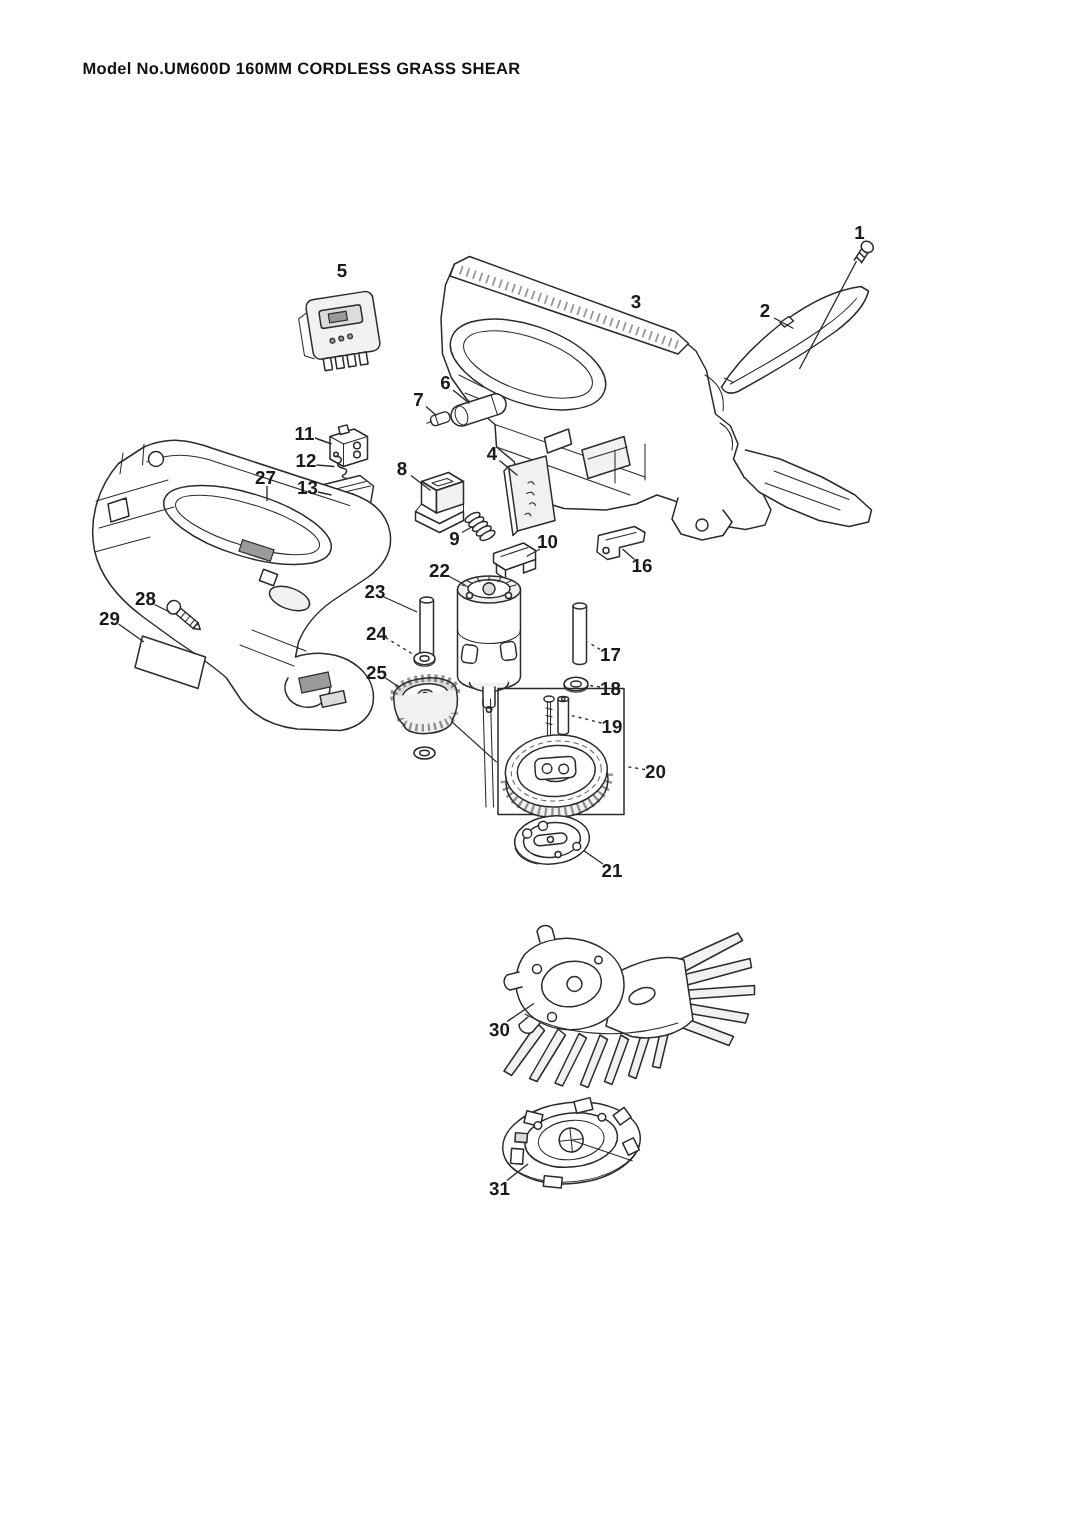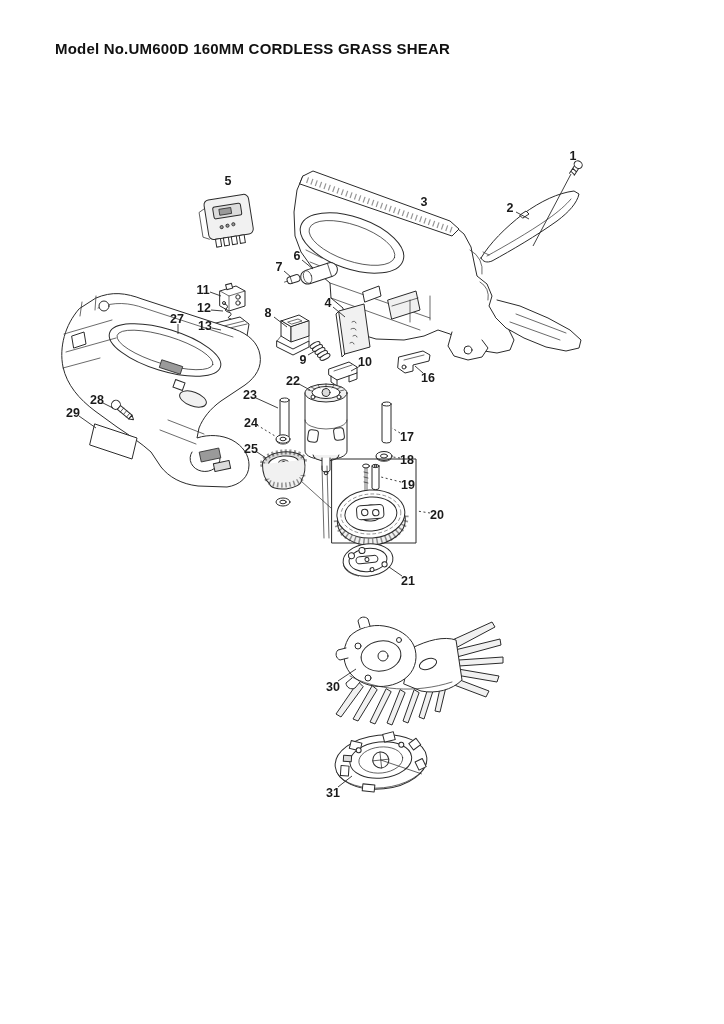--- a/index.html
+++ b/index.html
@@ -1,18 +1,18 @@
 <!DOCTYPE html>
 <html><head>
 <meta charset="utf-8">
 <style>
   html,body{margin:0;padding:0;background:#fff;}
   .page{position:relative;width:724px;height:1024px;background:#fff;overflow:hidden;
         font-family:"Liberation Sans",sans-serif;}
-  .doc-title{position:absolute;left:55px;top:40px;margin:0;font-size:15px;font-weight:700;
+  .doc-title{position:absolute;left:55px;top:40px;margin:0;font-size:11px;font-weight:700;
              color:#111;letter-spacing:.2px;white-space:nowrap;}
   svg.diagram{position:absolute;left:0;top:0;}
   .ln{fill:none;stroke:#2b2b2b;stroke-width:1;stroke-linejoin:round;stroke-linecap:round;}
   .thin{stroke-width:.7;}
   .fw{fill:#ffffff;}
   .fl{fill:#f1f1f1;}
   .fm{fill:#dcdcdc;}
   .fd{fill:#9a9a9a;stroke:#2b2b2b;stroke-width:.8;}
   .hatch{stroke:#2b2b2b;opacity:.5;fill:none;}
   .part-num{font:700 12.5px "Liberation Sans",sans-serif;fill:#1a1a1a;}

